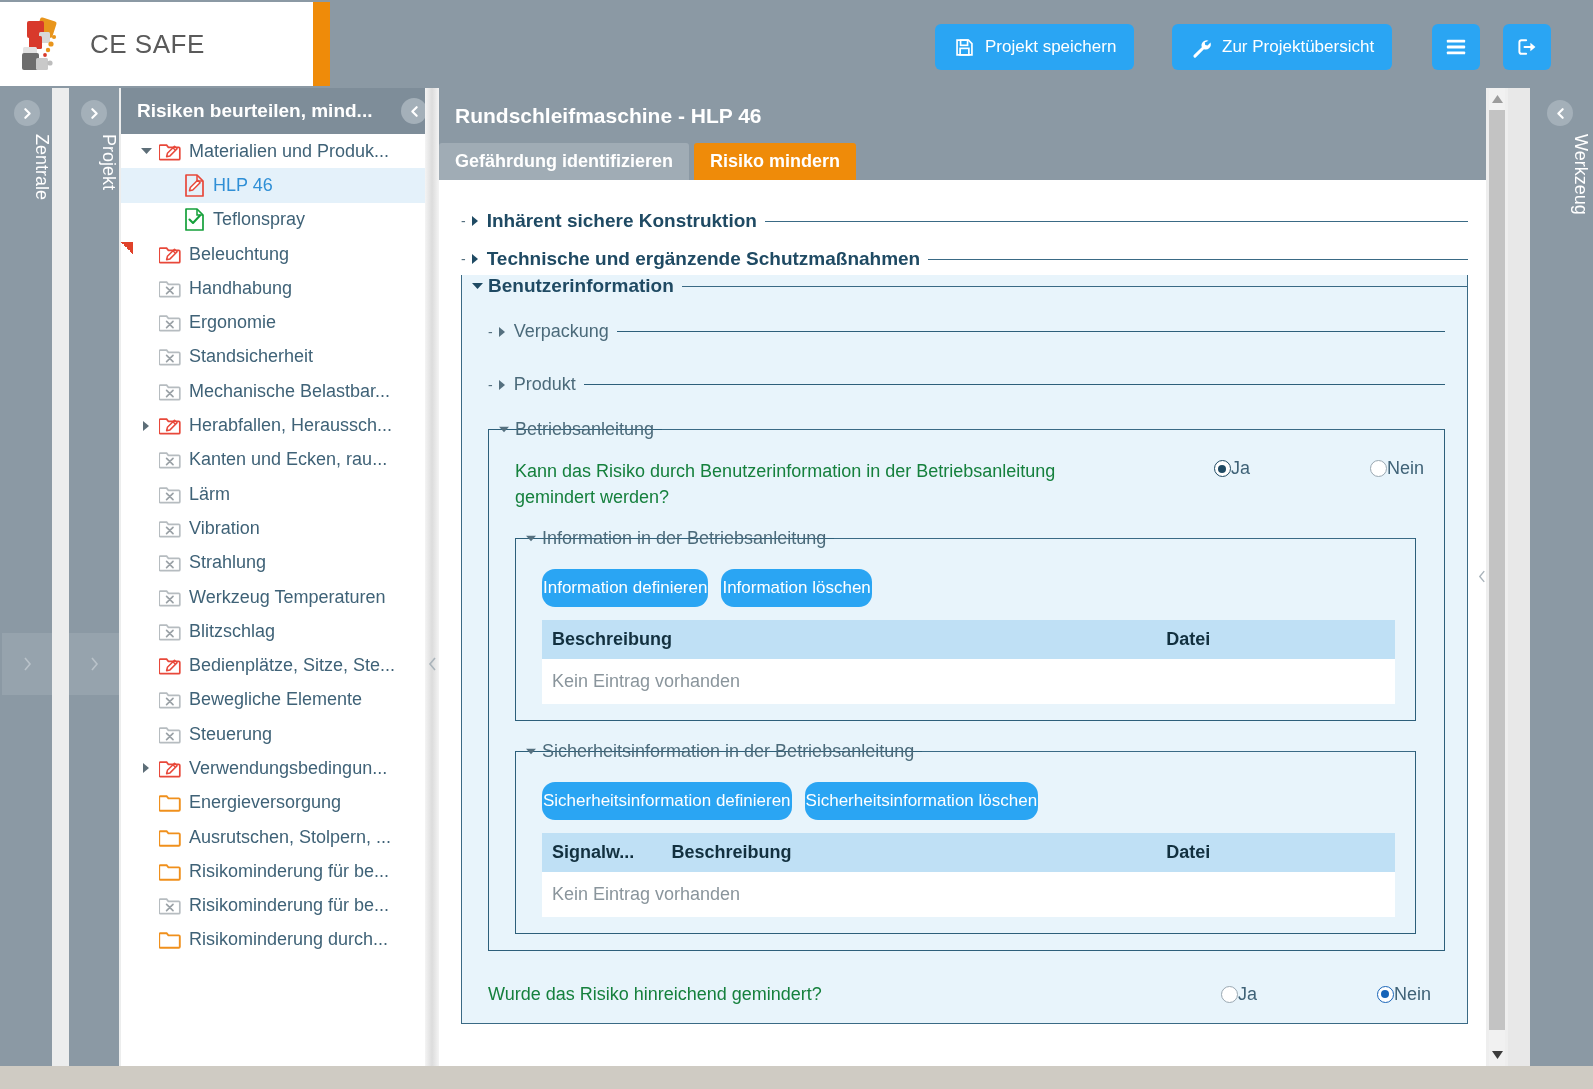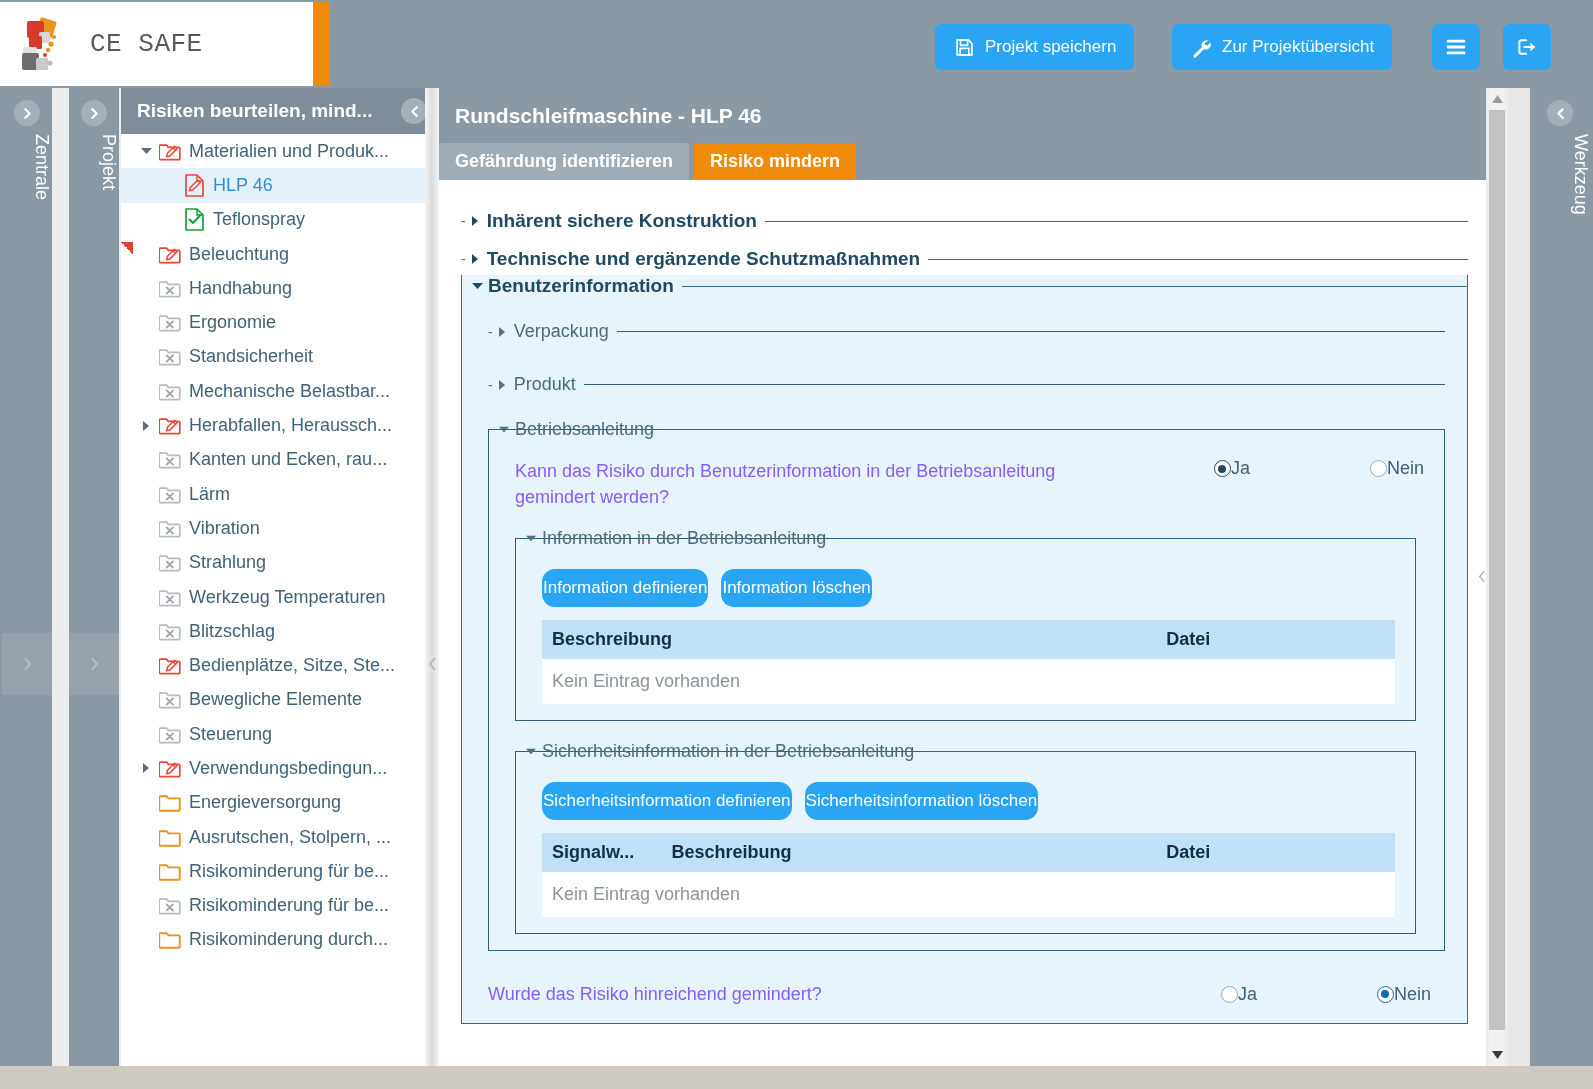--- a/index.html
+++ b/index.html
@@ -12,21 +12,21 @@
   #app { position: relative; width: 1593px; height: 1089px; background:#8b99a4; }
 
   
   .topbar { position:absolute; left:0; top:0; width:1593px; height:88px; background:#8b99a4; }
   .logo-panel {
     position:absolute; left:0; top:2px; width:313px; height:84px;
     background:#ffffff; display:flex; align-items:center; padding-left:18px;
   }
   .logo-mark { width:66px; height:62px; position:relative; flex:0 0 auto; }
   .logo-text { font-size:26px; color:#5a5a5a; letter-spacing:.5px; margin-left:6px;
-               font-family:Liberation Mono, monospace; }
+               font-family:Liberation Sans, sans-serif; }
   .orange-bar { position:absolute; left:313px; top:2px; width:17px; height:84px; background:#ef8b09; }
 
   .tb-btn {
     position:absolute; top:24px; height:46px; background:#2aa5f3; border:none; border-radius:6px;
     color:#fff; font-size:17px; font-family:"Liberation Sans", sans-serif; cursor:pointer;
     display:flex; align-items:center; gap:10px; padding:0 18px; white-space:nowrap;
   }
   .tb-icon { display:inline-flex; width:22px; height:22px; align-items:center; justify-content:center; }
   .tb-icon svg { display:block; }
   #btn-save { left:935px; }
@@ -131,21 +131,21 @@
   .fs-sub .fs-title { font-weight:normal; font-size:18px; color:#4b6a7a; }
   .fs-sub .fs-rule { background:#2d5f7a; }
 
   .box {
     border:1px solid #2d5f7a; background:#e8f4fb; margin-top:14px; padding:0 0 16px 0;
   }
   .box > .fs-head { margin-top:-11px; padding-left:8px; }
   .box-inner { padding:8px 20px 0 26px; }
 
   .qrow { display:flex; align-items:flex-start; margin-top:10px; }
-  .qtext { font-size:18px; color:#8b5cf6; line-height:1.45; max-width:560px; }
+  .qtext { font-size:18px; color:#15803d; line-height:1.45; max-width:560px; }
   .radios { display:flex; margin-left:auto; align-items:center; }
   .radio-item { display:flex; align-items:center; cursor:pointer; font-size:18px; color:#3f6277; }
   .radio-item + .radio-item { margin-left:120px; }
   .rd { width:17px; height:17px; border-radius:50%; border:1.6px solid #9aa8b2; background:#fff;
         display:inline-flex; align-items:center; justify-content:center; flex:0 0 auto; }
   .rd.on { border-color:#1f4a63; }
   .rd.on::after { content:""; width:8px; height:8px; border-radius:50%; background:#1f4a63; }
   .rd.blue { border-color:#1864b8; }
   .rd.blue::after { background:#1864b8; }
 

